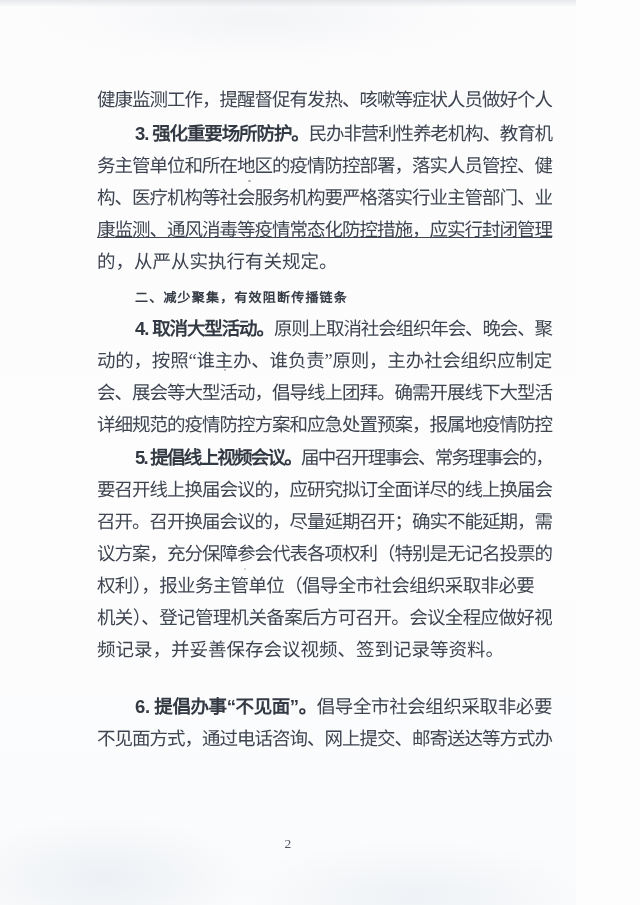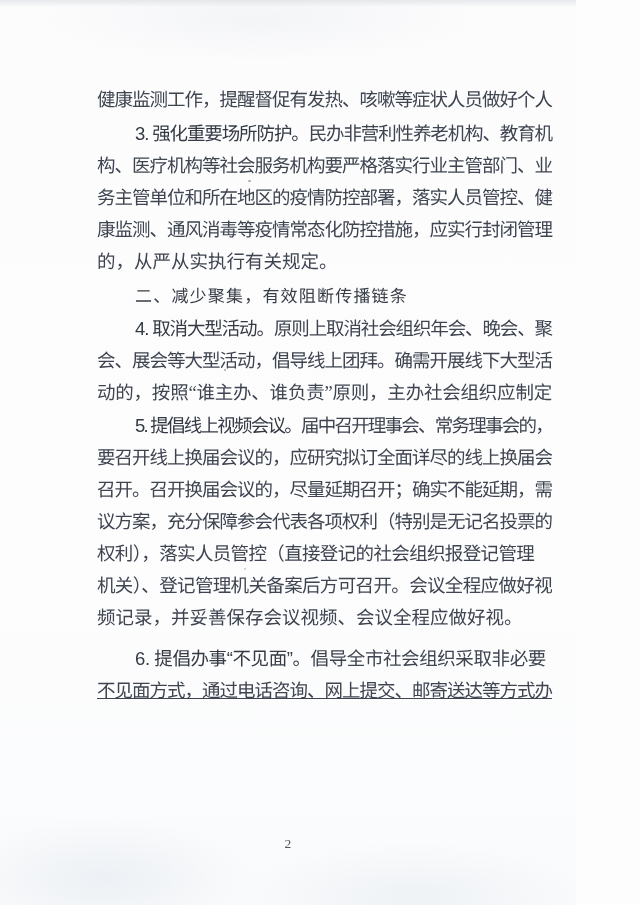--- a/index.html
+++ b/index.html
@@ -46,27 +46,27 @@
   }
   .lc {
     display: inline-block;
     white-space: nowrap;
   }
   .indent .lc {
     padding-left: 38px;
   }
   .lead {
     font-family: "Liberation Sans", "DejaVu Sans", sans-serif;
-    font-weight: normal;
+    font-weight: bold;
     color: #343a44;
   }
   .heading .lc {
     font-family: "Liberation Sans", "DejaVu Sans", sans-serif;
-    font-weight: normal;
-    font-size: 17px;
+    font-weight: bold;
+    font-size: 13px;
     color: #363c46;
     letter-spacing: 1.2px;
   }
   .page-number {
     position: absolute;
     left: 0;
     right: 0;
     top: 836px;
     text-align: center;
     font-size: 13.5px;
@@ -87,37 +87,38 @@
 </style>
 </head>
 <body>
 
 <div class="paper">
   <div class="top-shade"></div>
 
   <div class="doc-body" id="doc-body">
       <div class="line justify"><span class="lc" style="letter-spacing: -1.0006px;">健康监测工作，提醒督促有发热、咳嗽等症状人员做好个人</span></div>
       <div class="line justify indent" style="margin-top: 2px;"><span class="lc" style="letter-spacing: -1.11899px;"><span class="lead">3. 强化重要场所防护。</span>民办非营利性养老机构、教育机</span></div>
+      <div class="line justify"><span class="lc" style="letter-spacing: -1.0006px;">务主管单位和所在地区的疫情防控部署，落实人员管控、健</span></div>
       <div class="line justify"><span class="lc" style="letter-spacing: -1.0006px;">构、医疗机构等社会服务机构要严格落实行业主管部门、业</span></div>
-      <div class="line justify"><span class="lc" style="letter-spacing: -1.0006px;">务主管单位和所在地区的疫情防控部署，落实人员管控、健</span></div>
-      <div class="line justify"><span class="lc" style="letter-spacing: -1.0006px;">康监测、通风消毒等疫情常态化防控措施，应实行封闭管理</span></div>
+      <div class="line justify"><span class="lc" style="letter-spacing: -1.0006px; text-decoration: underline;">康监测、通风消毒等疫情常态化防控措施，应实行封闭管理</span></div>
       <div class="line"><span class="lc">的，从严从实执行有关规定。</span></div>
       <div class="line indent heading" style="margin-top: 2px;"><span class="lc">二、减少聚集，有效阻断传播链条</span></div>
       <div class="line justify indent" style="margin-top: 1px;"><span class="lc" style="letter-spacing: -1.11899px;"><span class="lead">4. 取消大型活动。</span>原则上取消社会组织年会、晚会、聚</span></div>
+      <div class="line justify"><span class="lc" style="letter-spacing: -0.209135px;">动的，按照“谁主办、谁负责”原则，主办社会组织应制定</span></div>
       <div class="line justify"><span class="lc" style="letter-spacing: -1.0006px;">会、展会等大型活动，倡导线上团拜。确需开展线下大型活</span></div>
-      <div class="line justify"><span class="lc" style="letter-spacing: -0.209135px;">动的，按照“谁主办、谁负责”原则，主办社会组织应制定</span></div>
+      <div class="line justify"><span class="lc" style="letter-spacing: -1.0006px;">详细规范的疫情防控方案和应急处置预案，报属地疫情防控</span></div>
       <div class="line justify indent" style="margin-top: 1px;"><span class="lc" style="letter-spacing: -1.76273px;"><span class="lead">5. 提倡线上视频会议。</span>届中召开理事会、常务理事会的，</span></div>
       <div class="line justify"><span class="lc" style="letter-spacing: -1.0006px;">要召开线上换届会议的，应研究拟订全面详尽的线上换届会</span></div>
       <div class="line justify"><span class="lc" style="letter-spacing: -1.0006px;">召开。召开换届会议的，尽量延期召开；确实不能延期，需</span></div>
       <div class="line justify"><span class="lc" style="letter-spacing: -1.0006px;">议方案，充分保障参会代表各项权利（特别是无记名投票的</span></div>
-      <div class="line justify"><span class="lc" style="letter-spacing: -0.644832px;">权利），落实人员管控（直接登记的社会组织报登记管理</span></div>
+      <div class="line justify"><span class="lc" style="letter-spacing: -0.644832px;">权利），报业务主管单位（倡导全市社会组织采取非必要</span></div>
       <div class="line justify"><span class="lc" style="letter-spacing: -0.644832px;">机关）、登记管理机关备案后方可召开。会议全程应做好视</span></div>
-      <div class="line"><span class="lc">频记录，并妥善保存会议视频、会议全程应做好视。</span></div>
-      <div class="line justify indent" style="margin-top: 9px;"><span class="lc" style="letter-spacing: -0.407452px;"><span class="lead">6. 提倡办事“不见面”。</span>倡导全市社会组织采取非必要</span></div>
-      <div class="line justify"><span class="lc" style="letter-spacing: -1.0006px; text-decoration: underline;">不见面方式，通过电话咨询、网上提交、邮寄送达等方式办</span></div>
+      <div class="line"><span class="lc">频记录，并妥善保存会议视频、签到记录等资料。</span></div>
+      <div class="line justify indent" style="margin-top: 25px;"><span class="lc" style="letter-spacing: -0.407452px;"><span class="lead">6. 提倡办事“不见面”。</span>倡导全市社会组织采取非必要</span></div>
+      <div class="line justify"><span class="lc" style="letter-spacing: -1.0006px;">不见面方式，通过电话咨询、网上提交、邮寄送达等方式办</span></div>
     </div>
 
   <div class="speck s1"></div>
   <div class="speck s2"></div>
   <div class="speck s3"></div>
 
   <div class="page-number">2</div>
 </div>
 
 </body></html>

